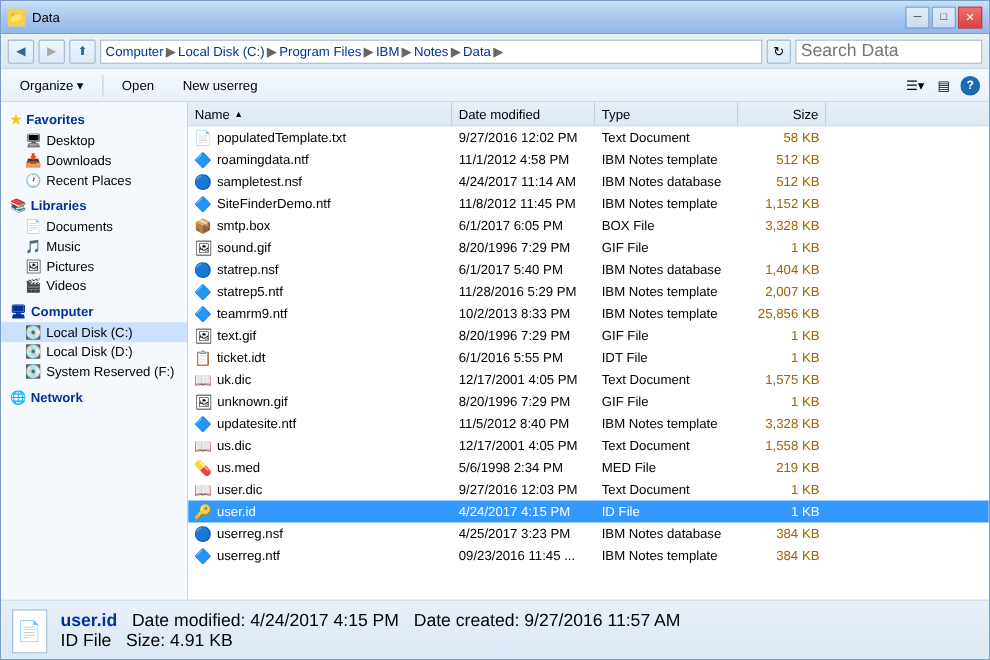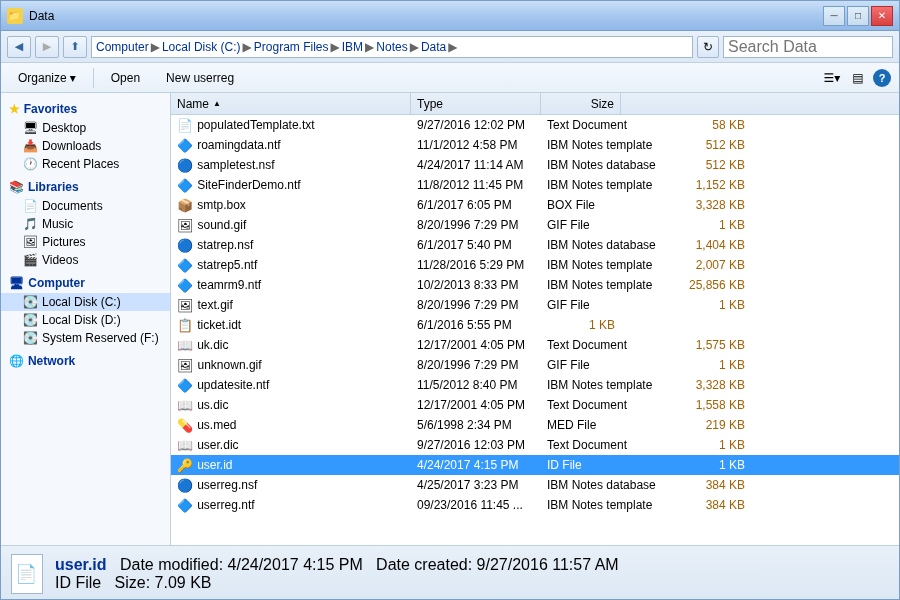--- a/index.html
+++ b/index.html
@@ -428,20 +428,23 @@
     </div>
   </div>
 
   <div class="file-list-area">
 
     <div class="file-list-header">
       <div class="col-header col-name">
         <span>Name</span>
         <span class="sort-arrow">▲</span>
       </div>
+      <div class="col-header col-date">
+        <span>Date modified</span>
+      </div>
       <div class="col-header col-type">
         <span>Type</span>
       </div>
       <div class="col-header col-size">
         <span>Size</span>
       </div>
     </div>
 
     <div class="file-list" id="file-list-container">
     <div class="file-row">
@@ -533,20 +536,21 @@
     <div class="file-cell file-date">8/20/1996 7:29 PM</div>
     <div class="file-cell file-type">GIF File</div>
     <div class="file-cell file-size">1 KB</div>
   </div>
         <div class="file-row">
     <div class="file-cell file-name">
       <span style="font-size:13px;">📋</span>
       <span>ticket.idt</span>
     </div>
     <div class="file-cell file-date">6/1/2016 5:55 PM</div>
+    <div class="file-cell file-type">IDT File</div>
     <div class="file-cell file-size">1 KB</div>
   </div>
         <div class="file-row">
     <div class="file-cell file-name">
       <span style="font-size:13px;">📖</span>
       <span>uk.dic</span>
     </div>
     <div class="file-cell file-date">12/17/2001 4:05 PM</div>
     <div class="file-cell file-type">Text Document</div>
     <div class="file-cell file-size">1,575 KB</div>
@@ -629,15 +633,15 @@
 
 <div class="status-bar">
   <div class="status-file-icon">
     <span style="font-size:18px;">📄</span>
   </div>
   <div class="status-info">
     <div><span class="status-filename">user.id</span>
     &nbsp;&nbsp;<span>Date modified: 4/24/2017 4:15 PM</span>
     &nbsp;&nbsp;<span>Date created: 9/27/2016 11:57 AM</span></div>
     <div><span>ID File</span>
-    &nbsp;&nbsp;<span>Size: 7.09 KB</span></div>
+    &nbsp;&nbsp;<span>Size: 4.91 KB</span></div>
   </div>
 </div>
 
 </body></html>

